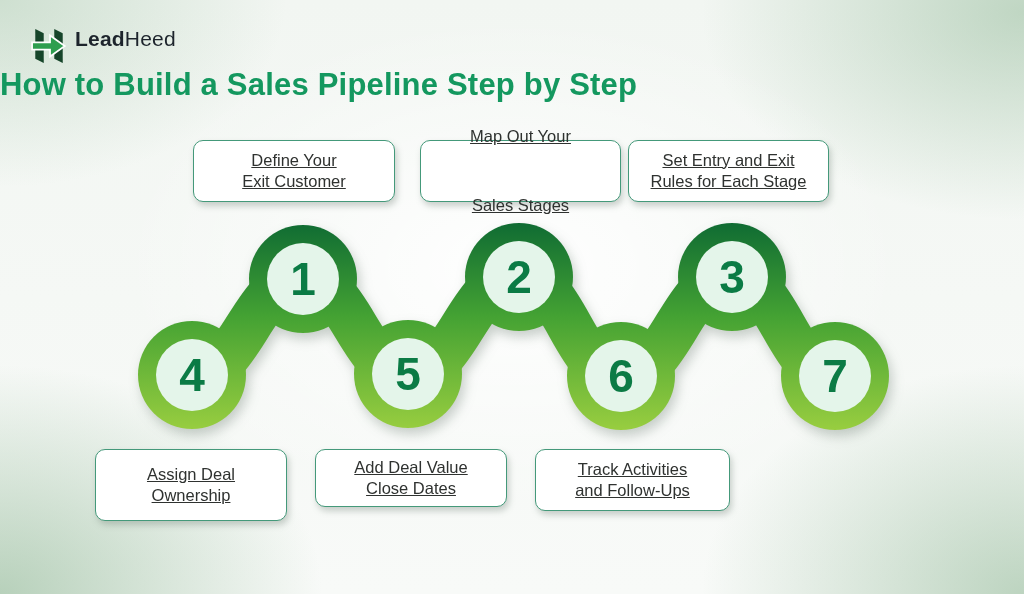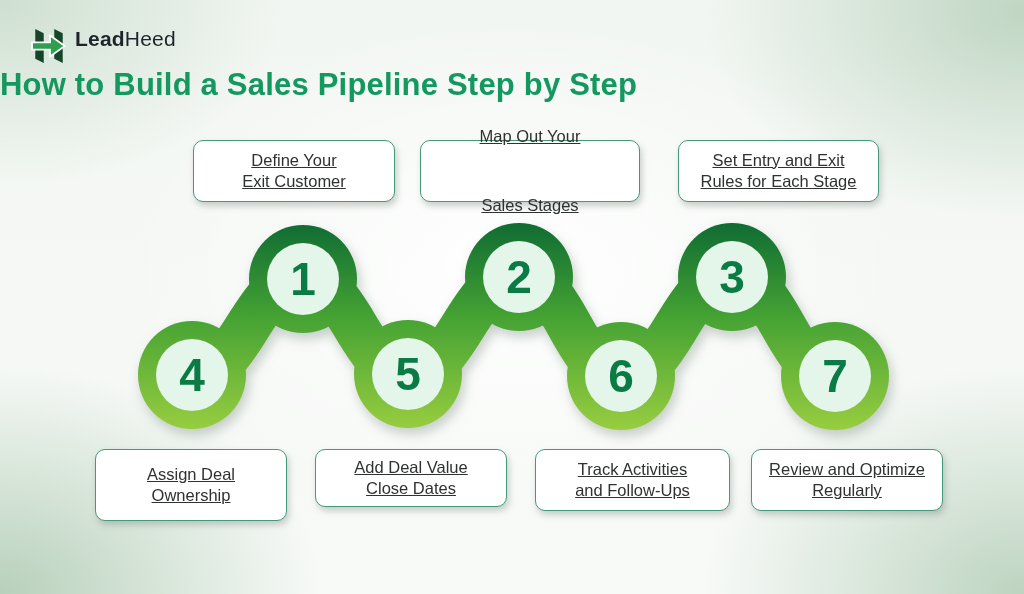--- a/index.html
+++ b/index.html
@@ -115,39 +115,35 @@
     <span class="num">6</span>
   </div>
   <div class="node" style="left:835px;top:376px;">
     <span class="num">7</span>
   </div>
 
   <div class="label-box" style="left:193px;top:140px;width:202px;height:62px;">
     <span>Define Your</span>
     <span>Exit Customer</span>
   </div>
-  <div class="label-box" style="left:420px;top:140px;width:220px;height:62px;gap:48px;">
+  <div class="label-box" style="left:420px;top:140px;width:201px;height:62px;gap:48px;">
     <span>Map Out Your</span>
     <span>Sales Stages</span>
   </div>
-  <div class="label-box" style="left:678px;top:140px;width:201px;height:62px;">
+  <div class="label-box" style="left:628px;top:140px;width:201px;height:62px;">
     <span>Set Entry and Exit</span>
     <span>Rules for Each Stage</span>
   </div>
 
   <div class="label-box" style="left:95px;top:449px;width:192px;height:72px;">
     <span>Assign Deal</span>
     <span>Ownership</span>
   </div>
   <div class="label-box" style="left:315px;top:449px;width:192px;height:58px;">
     <span>Add Deal Value</span>
     <span>Close Dates</span>
   </div>
   <div class="label-box" style="left:535px;top:449px;width:195px;height:62px;">
     <span>Track Activities</span>
     <span>and Follow-Ups</span>
   </div>
-  <div class="label-box" style="left:751px;top:449px;width:192px;height:62px;">
-    <span>Review and Optimize</span>
-    <span>Regularly</span>
-  </div>
 
 </div>
 
 </body></html>

